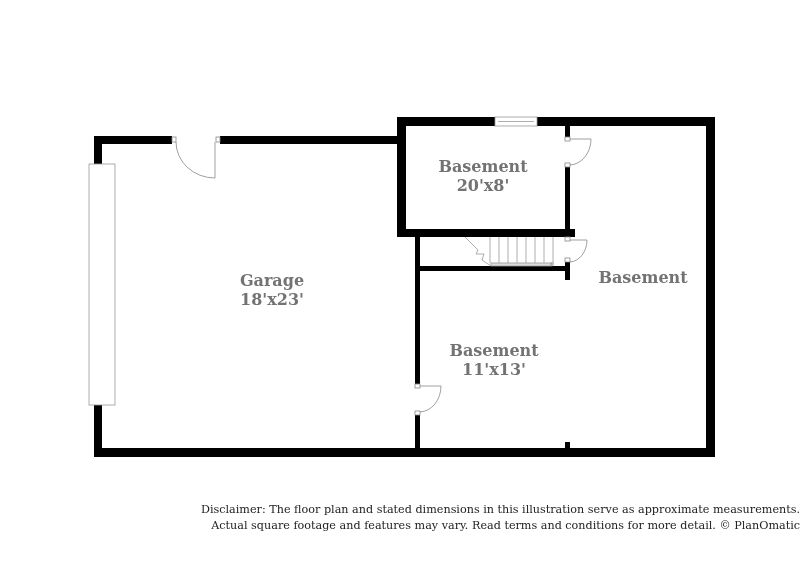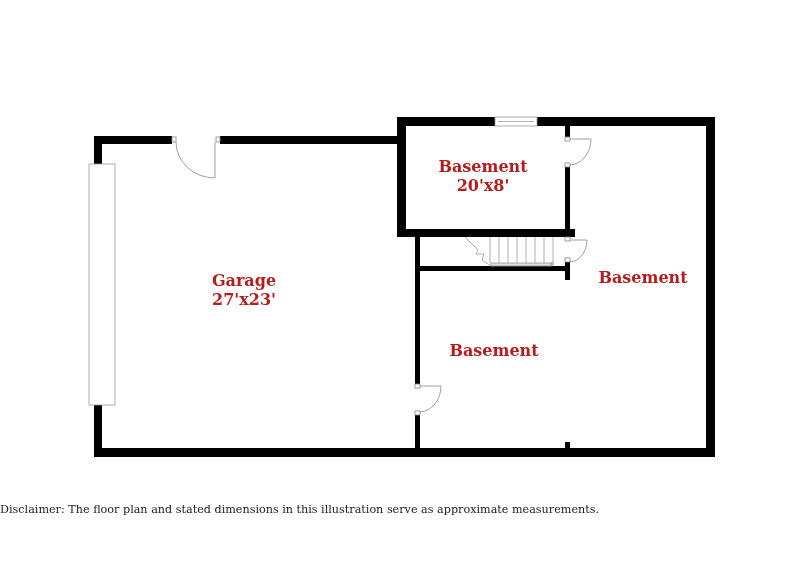--- a/index.html
+++ b/index.html
@@ -1,20 +1,20 @@
 <!DOCTYPE html>
 <html><head>
 <meta charset="utf-8">
 <style>
   html, body { margin: 0; padding: 0; background: #ffffff; }
   body { width: 800px; height: 582px; position: relative; overflow: hidden; font-family: "DejaVu Serif", serif; }
   #plan { position: absolute; left: 0; top: 0; width: 800px; height: 582px; }
-  .label { position: absolute; text-align: center; font-family: "DejaVu Serif", serif; font-weight: bold; color: #b91c1c; line-height: 19px; font-size: 16px; }
+  .label { position: absolute; text-align: center; font-family: "DejaVu Serif", serif; font-weight: bold; color: #737373; line-height: 19px; font-size: 16px; }
   .label .dim { display: block; }
-  .disclaimer { position: absolute; left: 0; width: 800px; top: 502px; text-align: left; font-family: "DejaVu Serif", serif; font-size: 11.2px; line-height: 16px; color: #222; }
+  .disclaimer { position: absolute; left: 0; width: 800px; top: 502px; text-align: right; font-family: "DejaVu Serif", serif; font-size: 11.2px; line-height: 16px; color: #222; }
 </style>
 </head>
 <body>
 
 <svg id="plan" viewBox="0 0 800 582" xmlns="http://www.w3.org/2000/svg">
 
   <g fill="#000">
 
     <rect x="94" y="136" width="78" height="8"></rect>
 
@@ -94,33 +94,35 @@
     <line x1="508" y1="237" x2="508" y2="263"></line>
     <line x1="517" y1="237" x2="517" y2="263"></line>
     <line x1="526" y1="237" x2="526" y2="263"></line>
     <line x1="535" y1="237" x2="535" y2="263"></line>
     <line x1="544" y1="237" x2="544" y2="263"></line>
     <line x1="553" y1="237" x2="553" y2="263"></line>
     <circle cx="552" cy="264" r="1.5"></circle>
   </g>
 </svg>
 
-<div class="label" style="left:184px; top:271px; width:120px;">
+<div class="label" style="left:212px; top:271px; width:120px;">
   <span>Garage</span>
-  <span class="dim">27'x23'</span>
+  <span class="dim">18'x23'</span>
 </div>
 
 <div class="label" style="left:423px; top:157px; width:120px;">
   <span>Basement</span>
   <span class="dim">20'x8'</span>
 </div>
 
 <div class="label" style="left:583px; top:268px; width:120px;">
   <span>Basement</span>
 </div>
 
 <div class="label" style="left:434px; top:341px; width:120px;">
   <span>Basement</span>
+  <span class="dim">11'x13'</span>
 </div>
 
 <div class="disclaimer">
   <div>Disclaimer: The floor plan and stated dimensions in this illustration serve as approximate measurements.</div>
+  <div>Actual square footage and features may vary. Read terms and conditions for more detail. © PlanOmatic</div>
 </div>
 
 </body></html>

